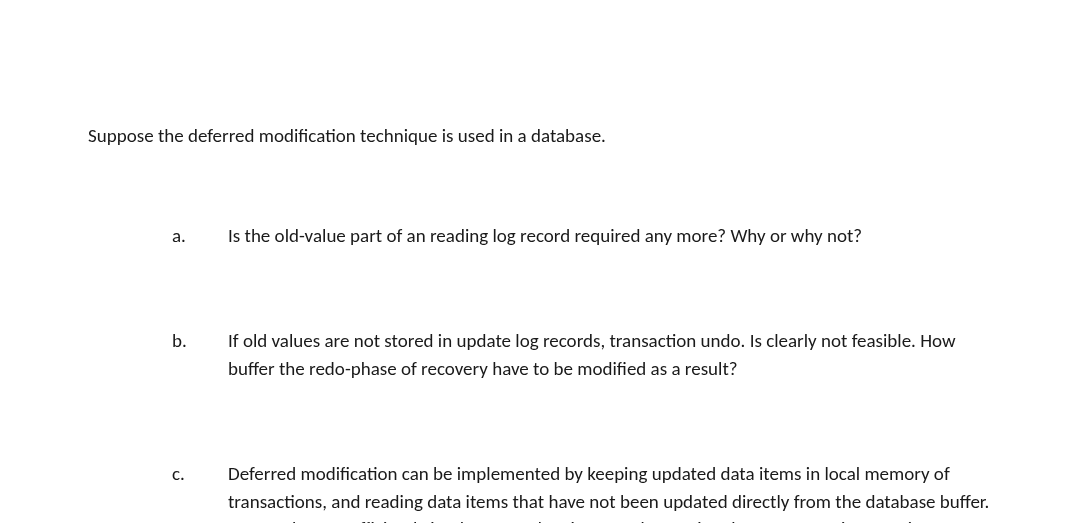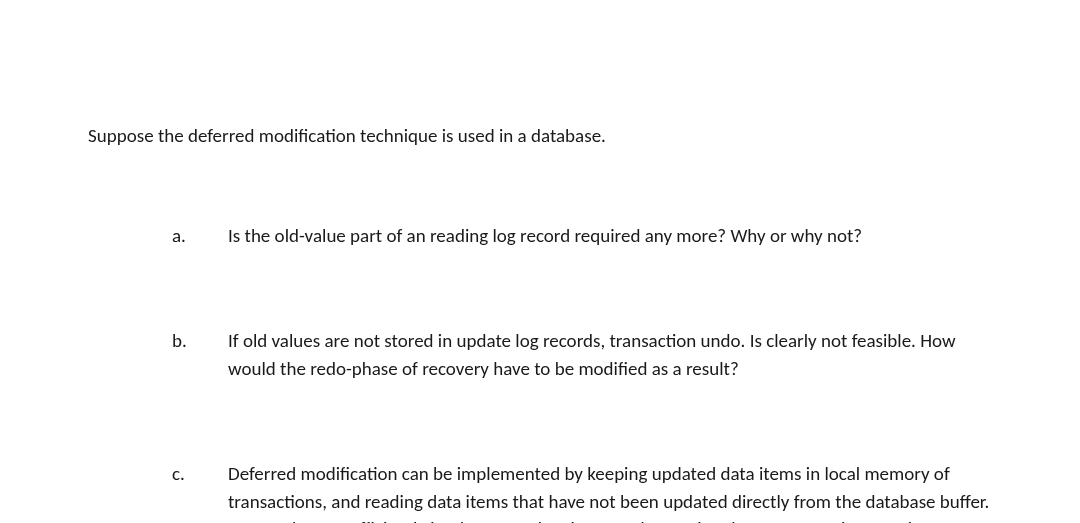--- a/index.html
+++ b/index.html
@@ -44,19 +44,19 @@
 
 <div class="intro">Suppose the deferred modification technique is used in a database.</div>
 
 <div class="list">
   <div class="list-item">
     <div class="marker">a.</div>
     <div class="content">Is the old-value part of an reading log record required any more? Why or why not?</div>
   </div>
   <div class="list-item">
     <div class="marker">b.</div>
-    <div class="content">If old values are not stored in update log records, transaction undo. Is clearly not feasible. How would the redo-phase of recovery have to be modified as a result?</div>
+    <div class="content">If old values are not stored in update log records, transaction undo. Is clearly not feasible. How buffer the redo-phase of recovery have to be modified as a result?</div>
   </div>
   <div class="list-item">
     <div class="marker">c.</div>
     <div class="content">Deferred modification can be implemented by keeping updated data items in local memory of transactions, and reading data items that have not been updated directly from the database buffer. Suggest how to efficiently implement a data item read, ensuring that a trans action sees its own updates.</div>
   </div>
 </div>
 
 </body></html>

